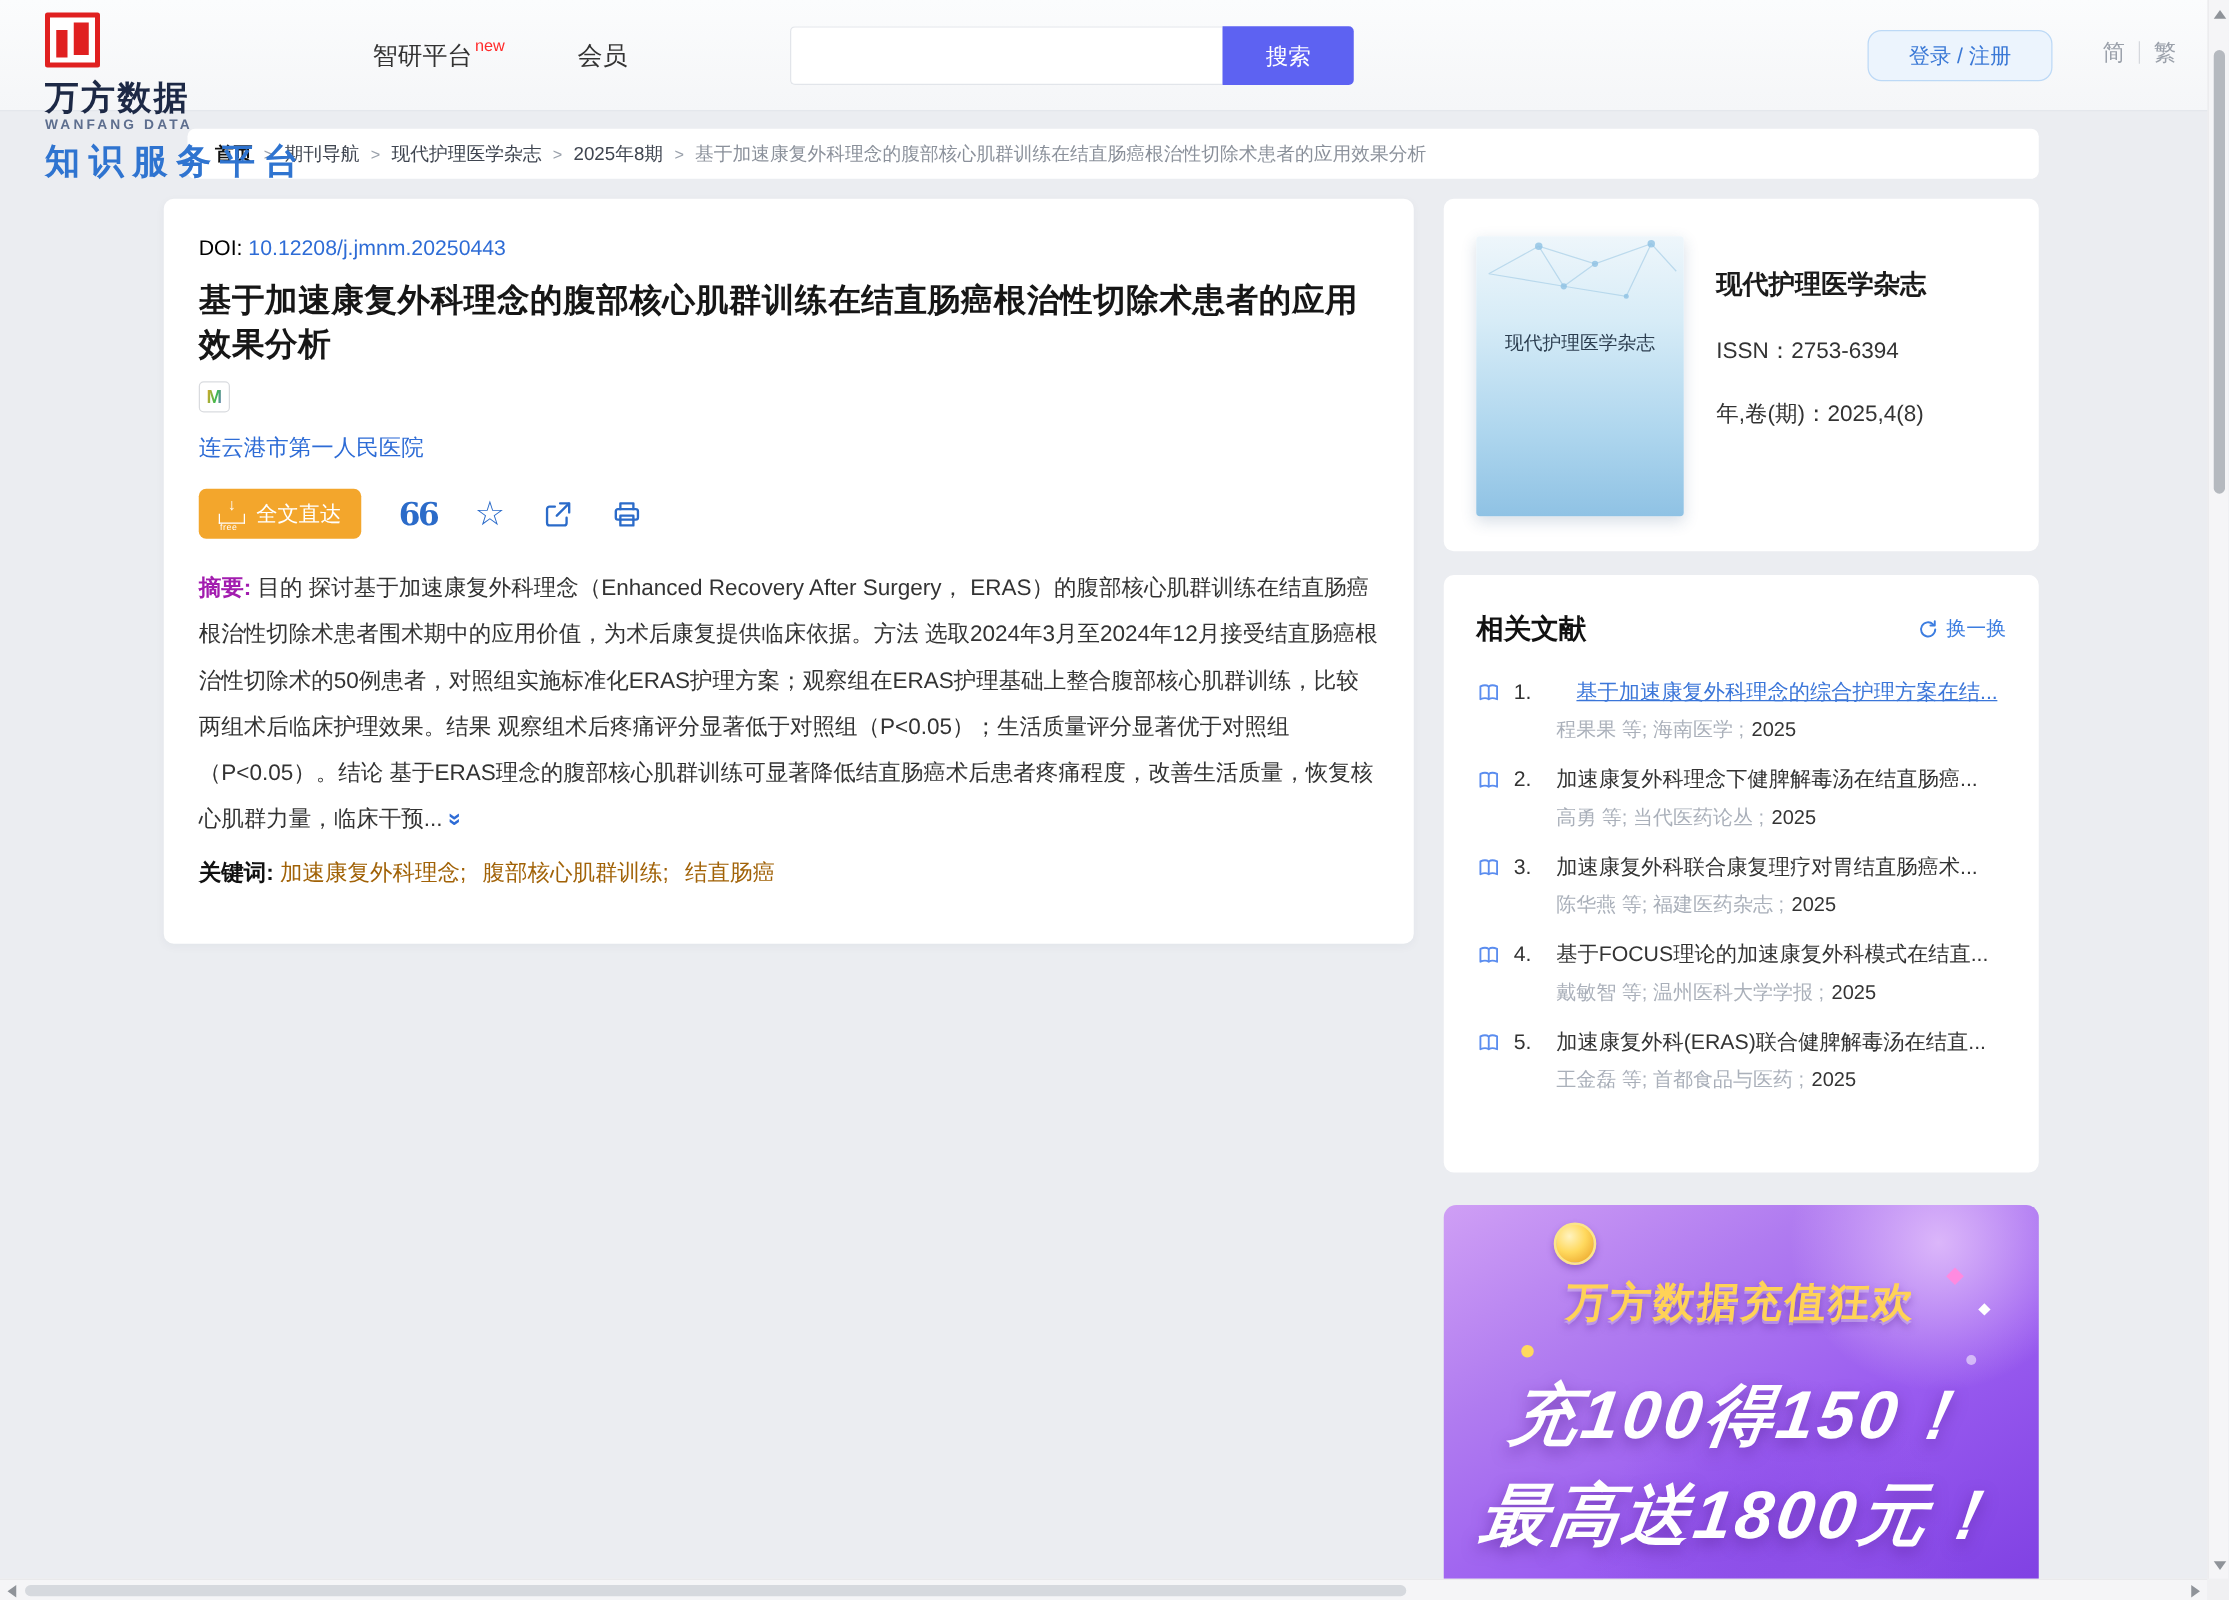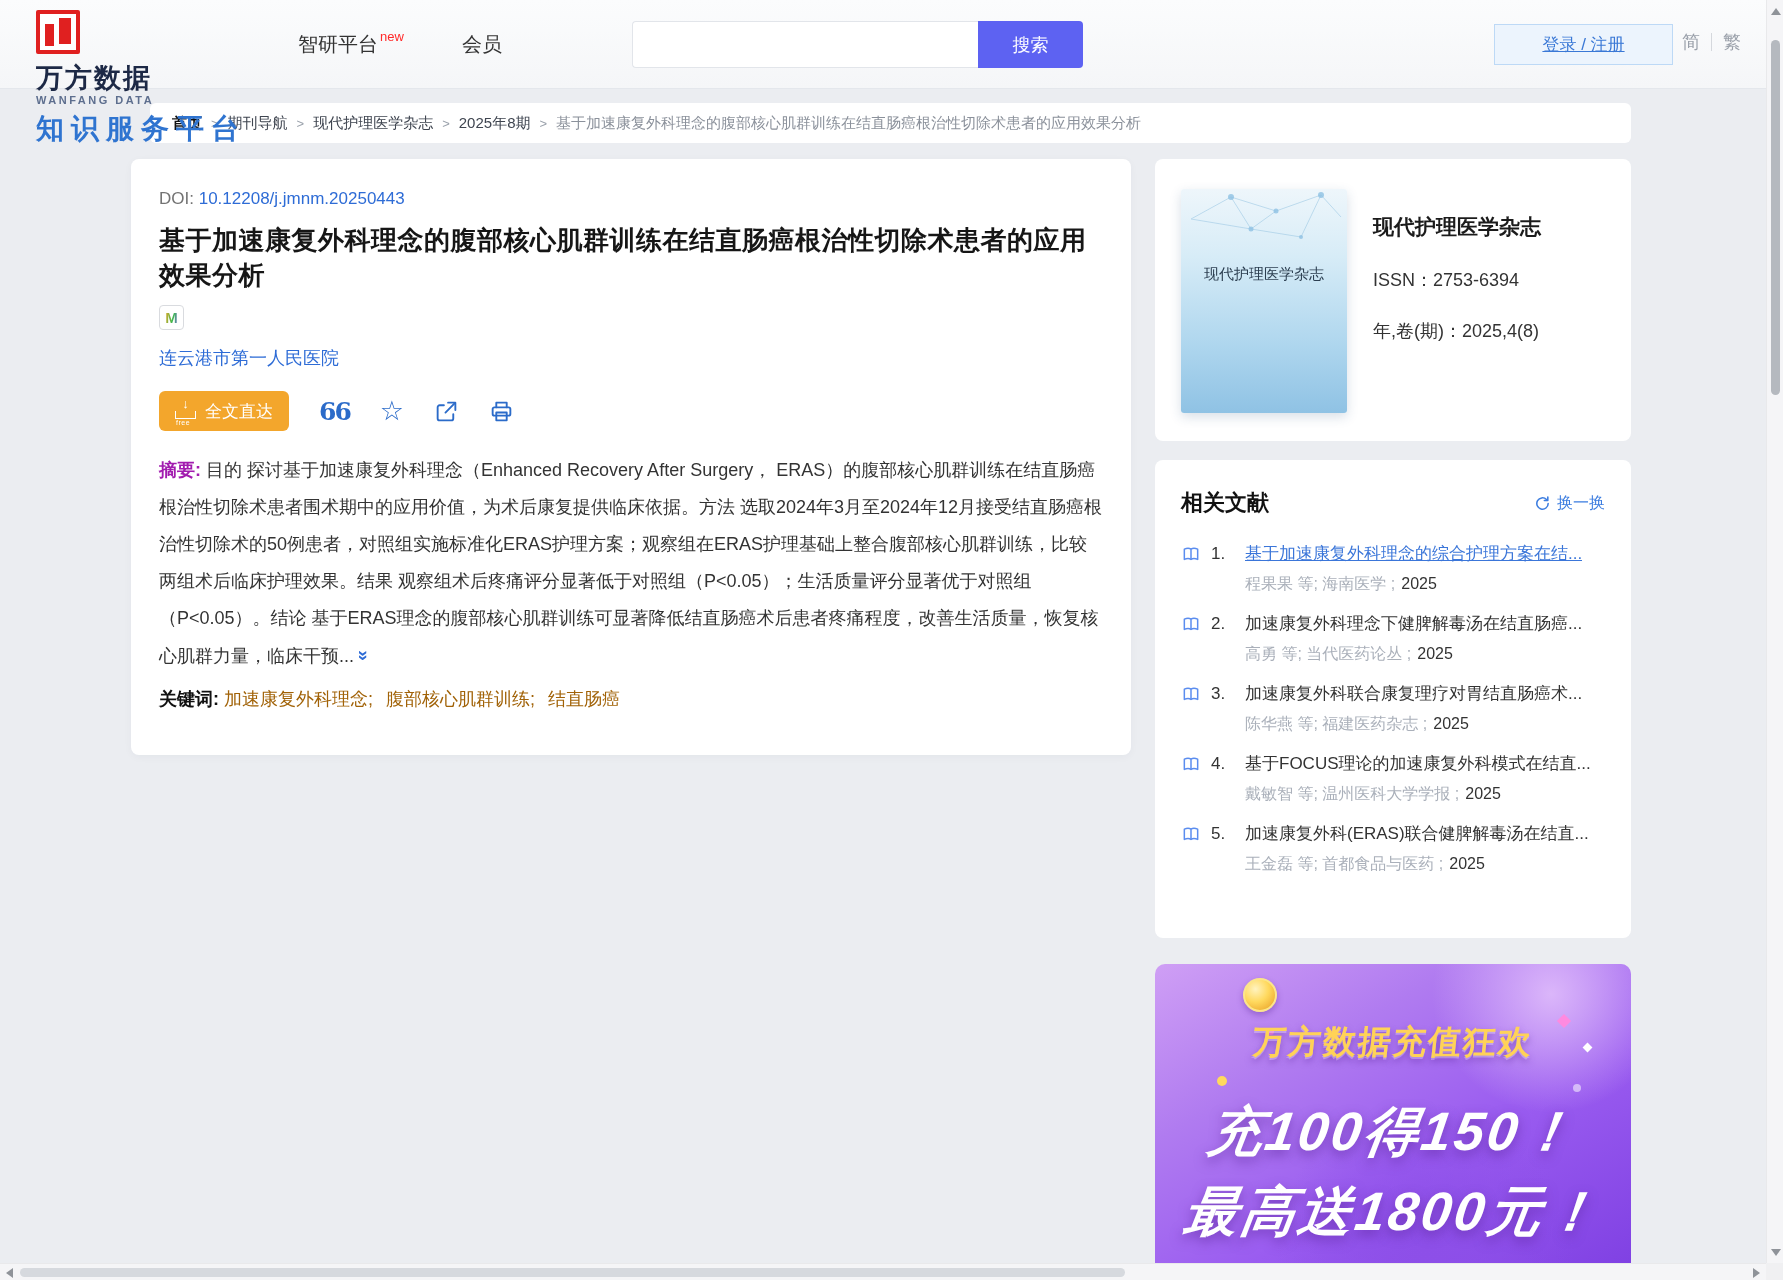--- a/index.html
+++ b/index.html
@@ -21,39 +21,39 @@
   .tagline { font-size:28px; font-weight:bold; color:#2f74d0; letter-spacing:7px; margin-top:4px; }
   .nav-item { position:absolute; top:31px; font-size:20px; color:#333; cursor:pointer; }
   .nav-item.n1 { left:298px; }
   .nav-item.n2 { left:462px; }
   .new-badge { position:relative; top:-10px; left:2px; font-size:13px; color:#ff2a2a; }
   .search-box { position:absolute; left:632px; top:21px; display:flex; }
   .search-input { width:346px; height:47px; border:1px solid #e2e5ea; border-right:none; border-radius:4px 0 0 4px;
                   background:#fff; outline:none; font-size:17px; padding:0 14px; }
   .search-btn { width:105px; height:47px; background:#5d62f2; color:#fff; font-size:18px; border:none;
                 border-radius:0 4px 4px 0; cursor:pointer; font-family:Liberation Serif, serif; }
-  .login-btn { position:absolute; left:1494px; top:24px; width:179px; height:41px; background:#ecf4fd;
-               border:1px solid #bdd9f6; border-radius:0; color:#3a78d6; font-size:17px;
-               display:flex; align-items:center; justify-content:center; cursor:pointer;text-decoration:underline; }
+  .login-btn { position:absolute; left:1494px; top:24px; width:148px; height:41px; background:#ecf4fd;
+               border:1px solid #bdd9f6; border-radius:11px; color:#3a78d6; font-size:17px;
+               display:flex; align-items:center; justify-content:center; cursor:pointer; }
   .lang { position:absolute; left:1682px; top:30px; display:flex; align-items:center; font-size:18px; color:#9aa0aa; }
   .lang .div { width:1px; height:18px; background:#d5d8dd; margin:0 11px; }
 
   
   .crumb-bar { position:absolute; left:150px; top:103px; width:1481px; height:40px; background:#fff;
                border-radius:6px; display:flex; align-items:center; padding:0 22px; font-size:15px; white-space:nowrap; overflow:hidden; }
   .crumb-bar .sep { color:#9aa1ab; margin:0 9px; font-size:13px; }
   .crumb-home { font-weight:bold; color:#111; cursor:pointer; }
   .crumb-link { color:#3f4550; cursor:pointer; }
   .crumb-cur { color:#8b919b; }
 
   
   .main-card { position:absolute; left:131px; top:159px; width:1000px; height:596px; background:#fff;
                border-radius:8px; box-shadow:0 2px 8px rgba(30,40,70,.04); padding:30px 28px 0 28px; overflow:hidden; }
   .doi-row { font-size:17px; }
-  .doi-label { color:#737373; }
+  .doi-label { color:#000000; }
   .doi-link { color:#2e6cd6; cursor:pointer; }
   .art-title { margin-top:14px; font-size:26px; font-weight:bold; color:#161616; letter-spacing:.5px; }
   .m-badge { margin-top:12px; width:25px; height:25px; border:1px solid #d9dbdf; border-radius:4px;
              display:flex; align-items:center; justify-content:center; font-size:15px; font-weight:bold;
              background:linear-gradient(100deg,#f5a623 20%,#3dba4e 55%,#7c5cf0 85%);
              -webkit-background-clip:text; background-clip:text; color:transparent; cursor:pointer; }
   .author { margin-top:13px; font-size:18px; color:#2e6cd6; cursor:pointer; }
   .affil { margin-top:16px; font-size:18px; color:#2e6cd6; cursor:pointer; }
   .actions { margin-top:20px; display:flex; align-items:center; gap:30px; height:42px; }
   .full-btn { background:#f3a62c; border-radius:6px; height:40px; padding:0 16px; display:flex; align-items:center;
@@ -87,21 +87,21 @@
   
   .related-card { position:absolute; left:1155px; top:460px; width:476px; height:478px; background:#fff;
                   border-radius:8px; padding:28px 26px; }
   .rel-head { display:flex; align-items:center; justify-content:space-between; }
   .rel-title { font-size:22px; font-weight:bold; color:#111; }
   .rel-refresh { display:flex; align-items:center; gap:6px; color:#3c7de0; font-size:16px; cursor:pointer; }
   .rel-list { margin-top:24px; display:flex; flex-direction:column; gap:17px; }
   .rel-item .t-row { display:flex; align-items:center; gap:10px; }
   .rel-no { font-size:17px; color:#333; width:24px; flex:none; }
   .rel-link { font-size:17px; color:#333; white-space:nowrap; overflow:hidden; text-overflow:ellipsis; cursor:pointer; }
-  .rel-item.first .rel-link { color:#3b76d9; text-decoration:underline; }
+  .rel-item.first .rel-link { color:#3b76d9; text-decoration:underline;margin-left:16px; }
   .rel-meta { margin:9px 0 0 64px; font-size:16px; color:#aab0ba; white-space:nowrap; overflow:hidden; }
   .rel-year { color:#333; margin-left:6px; }
   .book-ic { flex:none; display:block; }
 
   
   .banner { position:absolute; left:1155px; top:964px; width:476px; height:316px; border-radius:10px; overflow:hidden;
             background:linear-gradient(150deg,#cf9ff5 0%,#b07bf0 30%,#9a5cf0 60%,#7e3fe2 100%); cursor:pointer; }
   .b-c1 { position:absolute; width:240px; height:240px; border-radius:50%; top:-90px; right:-40px;
           background:radial-gradient(circle,#dbb6fa 0%,rgba(219,182,250,0) 70%); }
   .b-c2 { position:absolute; width:300px; height:300px; border-radius:50%; bottom:-120px; left:120px;

